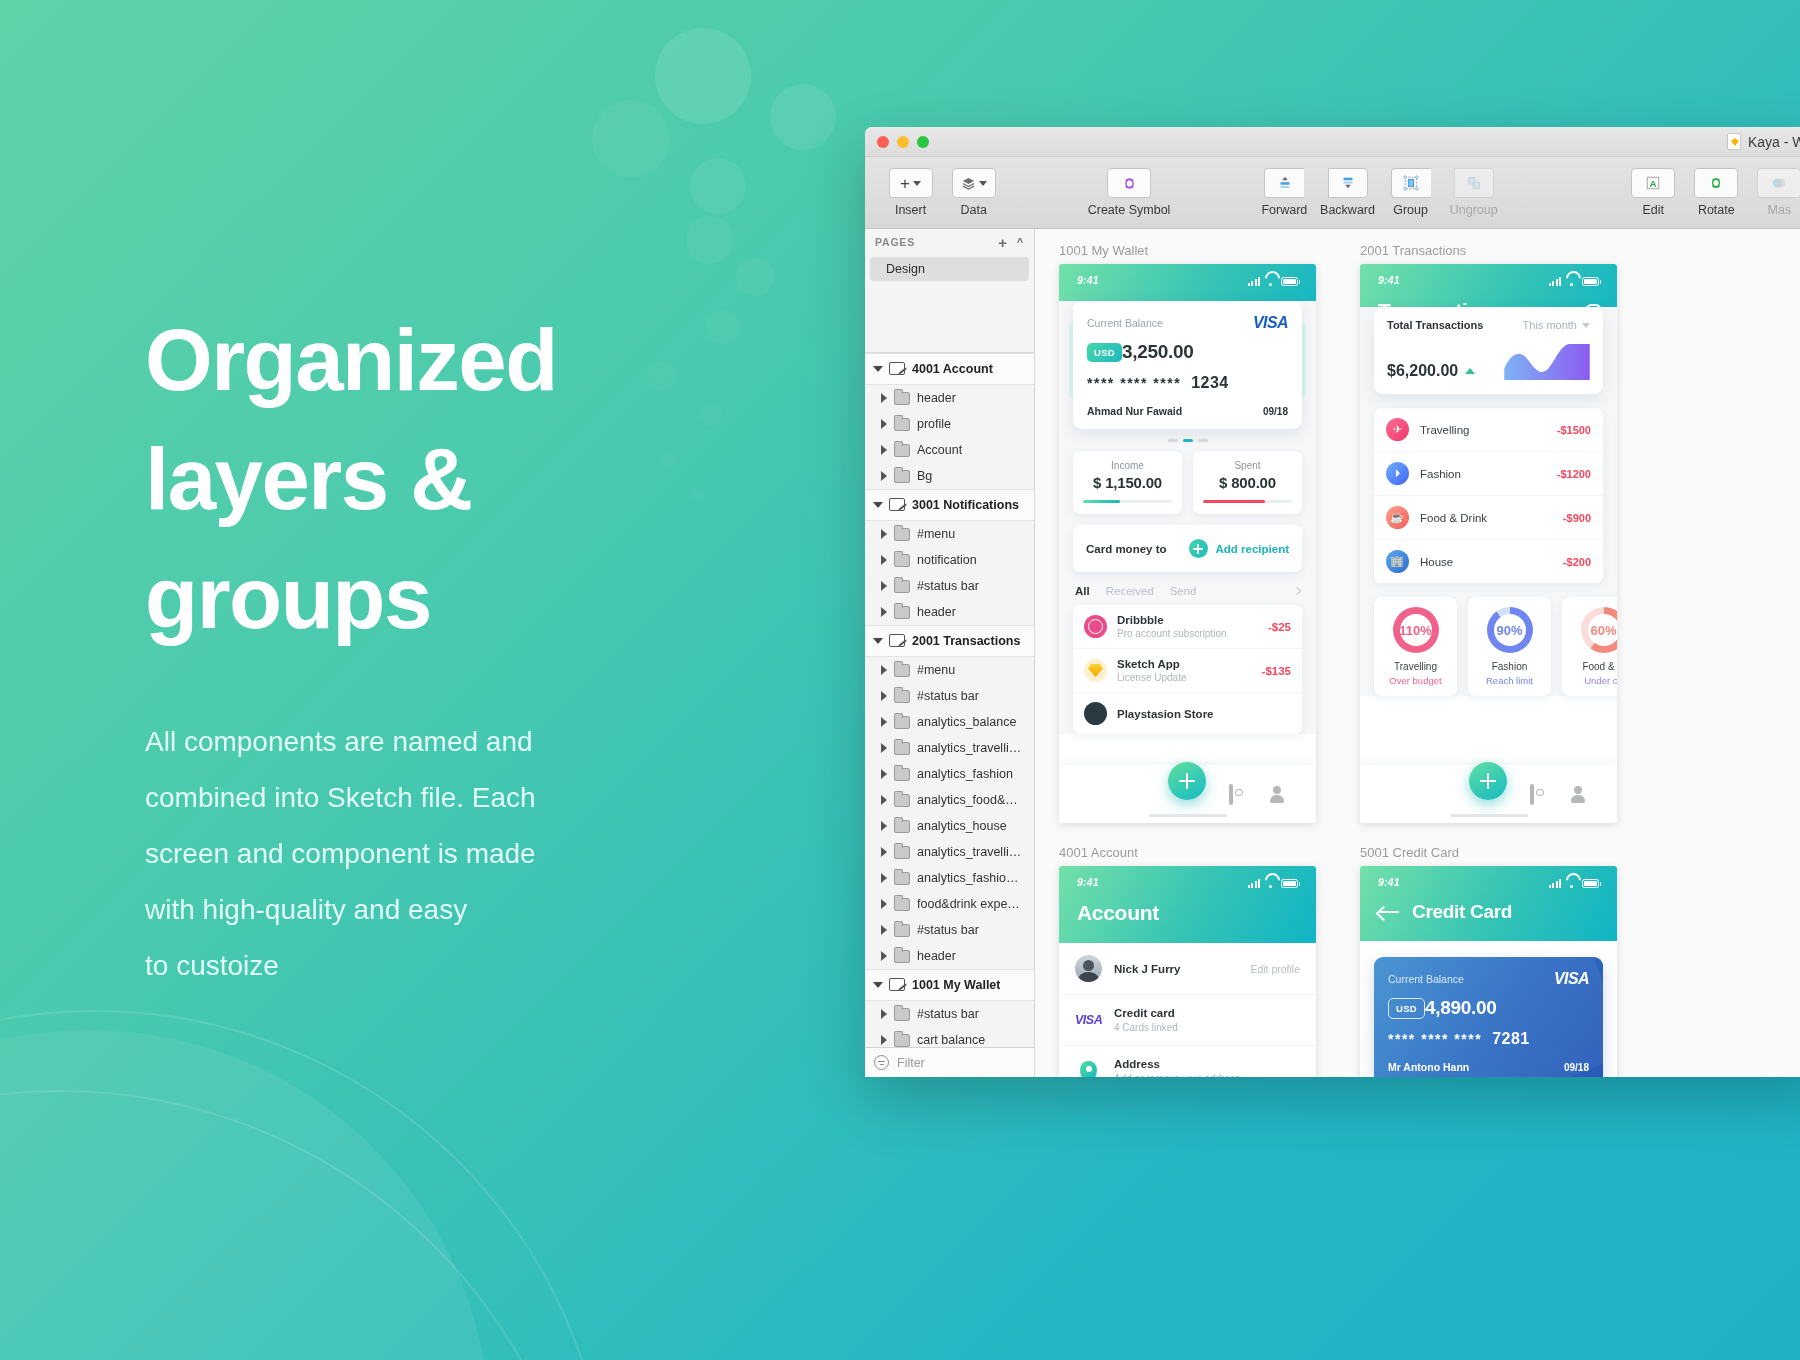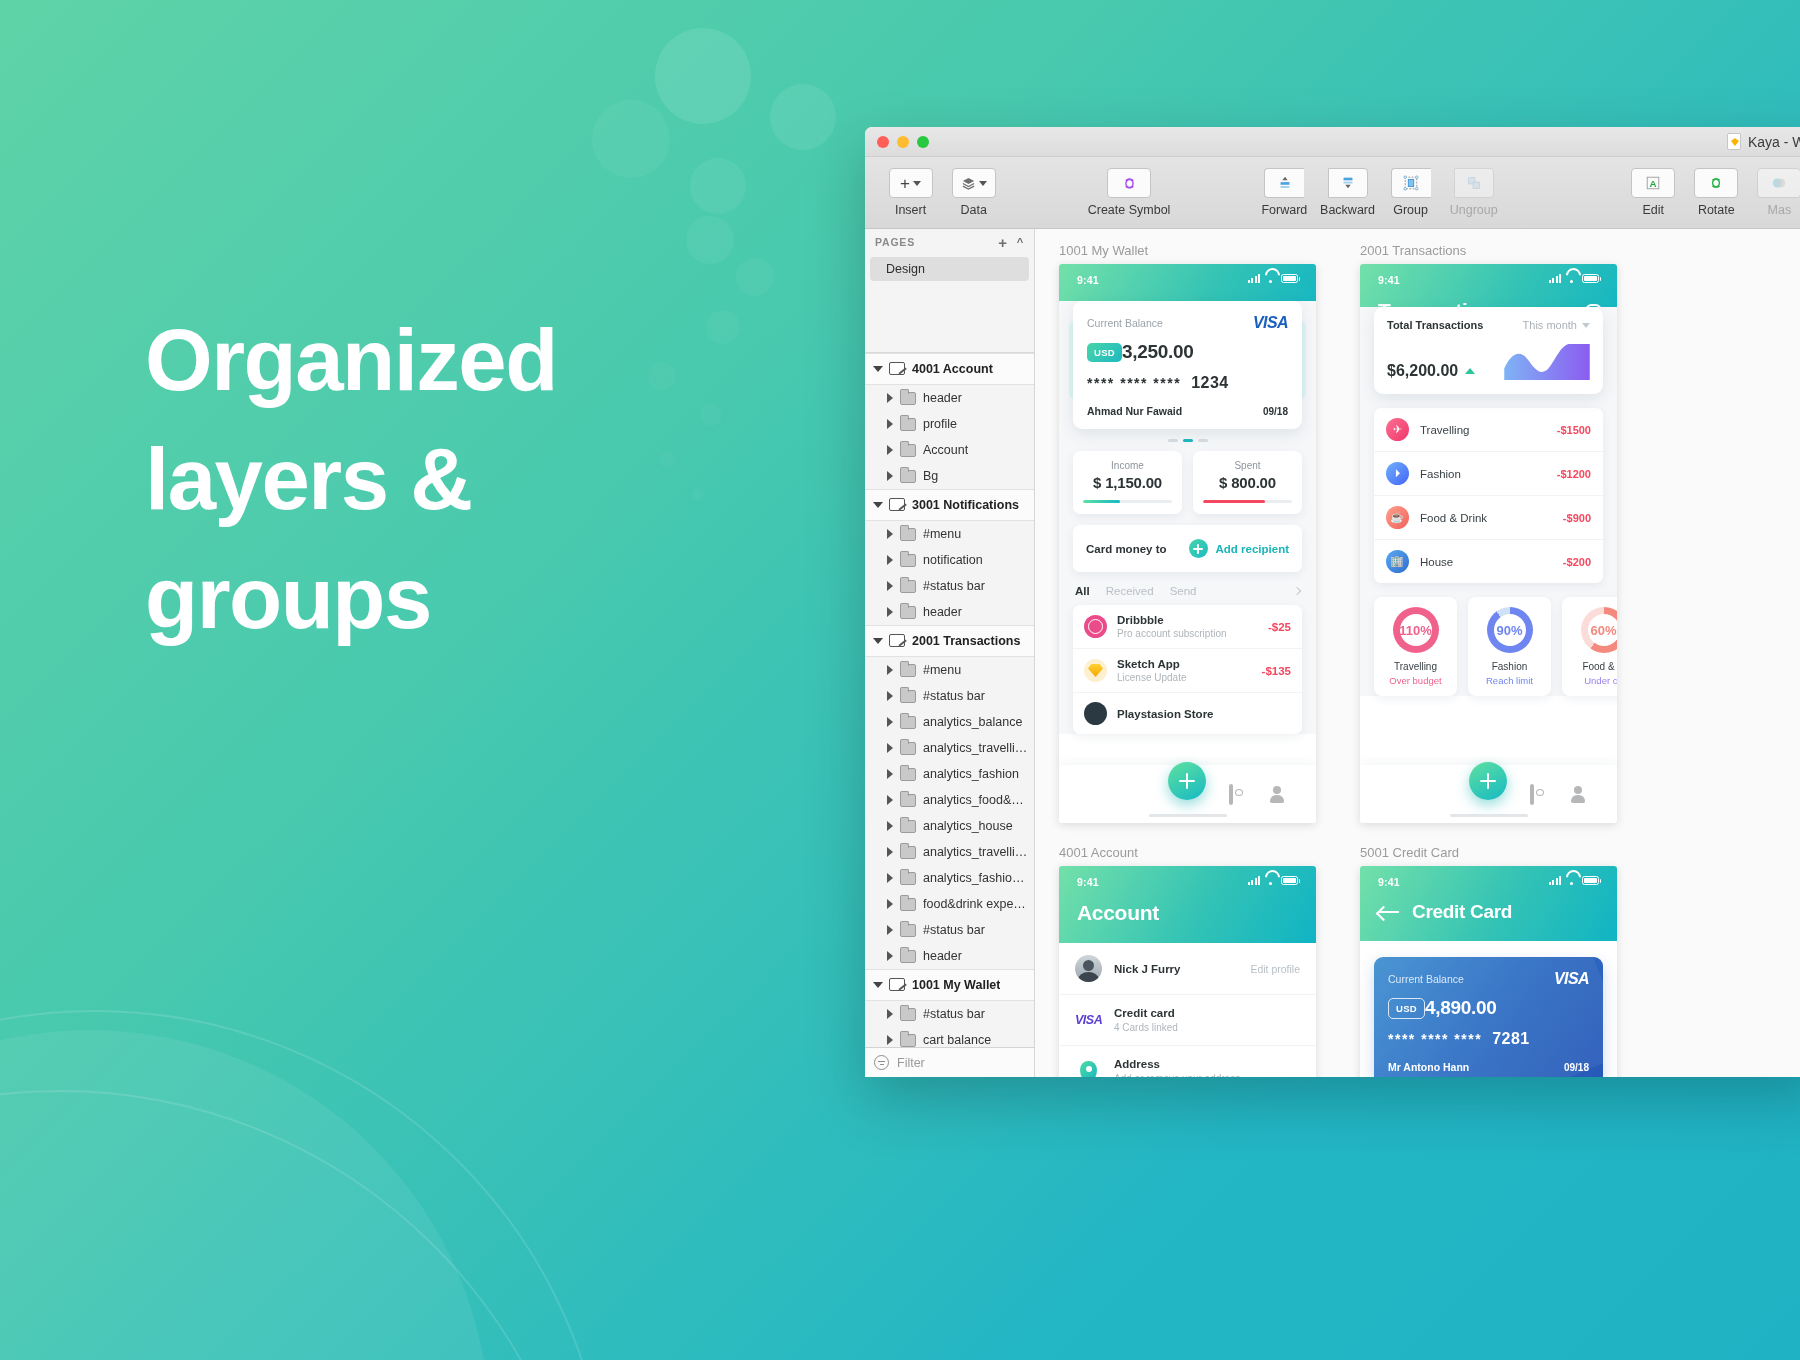--- a/index.html
+++ b/index.html
@@ -96,21 +96,21 @@
     display: flex; align-items: center; padding-left: 16px; font-size: 12.5px; color: #2e2e2e;
   }
   .pages-pad { height: 72px; border-bottom: 1px solid #d9d9d9; }
   .layer-scroll { flex: 1; overflow: hidden; background: #f4f4f4; }
   .grp-row {
     height: 32px; display: flex; align-items: center; gap: 6px; padding-left: 8px;
     background: #fbfbfb; border-top: 1px solid #e2e2e2; border-bottom: 1px solid #e2e2e2;
     font-size: 12.5px; font-weight: 700; color: #222;
   }
   .layer-row {
-    height: 26px; display: flex; align-items: center; gap: 7px; padding-left: 22px;
+    height: 26px; display: flex; align-items: center; gap: 7px; padding-left: 16px;
     font-size: 12.5px; color: #333;
   }
   .tri-d { width: 0; height: 0; border-left: 5px solid transparent; border-right: 5px solid transparent; border-top: 6px solid #444; flex: none; }
   .tri-r { width: 0; height: 0; border-top: 5px solid transparent; border-bottom: 5px solid transparent; border-left: 6px solid #555; flex: none; }
   .art-icon { width: 17px; height: 14px; position: relative; flex: none; }
   .art-icon::before {
     content:""; position:absolute; left:0; top:0; width:14px; height:11px;
     border:1.6px solid #555; border-radius:2px; background:#fff;
   }
   .art-icon::after {
@@ -139,21 +139,21 @@
     width: 257px; background: #fff; border-radius: 3px;
     box-shadow: 0 2px 10px rgba(0,0,0,0.13); overflow: hidden; position: relative;
   }
   .phone.tall { height: 559px; }
   .phone.short { height: 265px; }
 
   .ph-header {
     background: linear-gradient(120deg, #73e0a9 0%, #34c3b5 55%, #10b4c4 100%);
     padding: 10px 18px 0 18px; position: relative;
   }
-  .statusbar { display: flex; align-items: flex-start; justify-content: space-between; color: #fff; }
+  .statusbar { display: flex; align-items: flex-end; justify-content: space-between; color: #fff; font-style: italic; }
   .st-time { font-size: 10.5px; font-weight: 700; letter-spacing: .2px; }
   .st-right { display: flex; align-items: center; gap: 5px; }
   .bars { display: flex; align-items: flex-end; gap: 1.4px; height: 9px; }
   .bars i { width: 2px; background: #fff; border-radius: .5px; display: block; }
   .wifi { width: 11px; height: 9px; position: relative; }
   .wifi::before {
     content:""; position:absolute; left:0; bottom:0; width:11px; height:11px;
     border: 2px solid #fff; border-radius: 50%;
     clip-path: polygon(0 0, 100% 0, 100% 48%, 0 48%);
   }
@@ -375,20 +375,25 @@
   <div class="circ" style="left:692px;top:488px;width:12px;height:12px;opacity:.25;"></div>
   <div class="blob" style="left:-310px;top:1030px;width:800px;height:800px;"></div>
   <div class="ring" style="left:-420px;top:1010px;width:1030px;height:1030px;"></div>
   <div class="ring" style="left:-470px;top:1090px;width:1060px;height:1060px;"></div>
 </div>
 
 <div class="copy">
   <div class="headline">Organized
 layers &amp;
 groups</div>
+  <div class="subcopy">All components are named and
+combined into Sketch file. Each
+screen and component is made
+with high-quality and easy
+to custoize</div>
 </div>
 
 <div class="win">
 
   <div class="titlebar">
     <div class="traffic">
       <span class="tl r"></span>
       <span class="tl y"></span>
       <span class="tl g"></span>
     </div>

